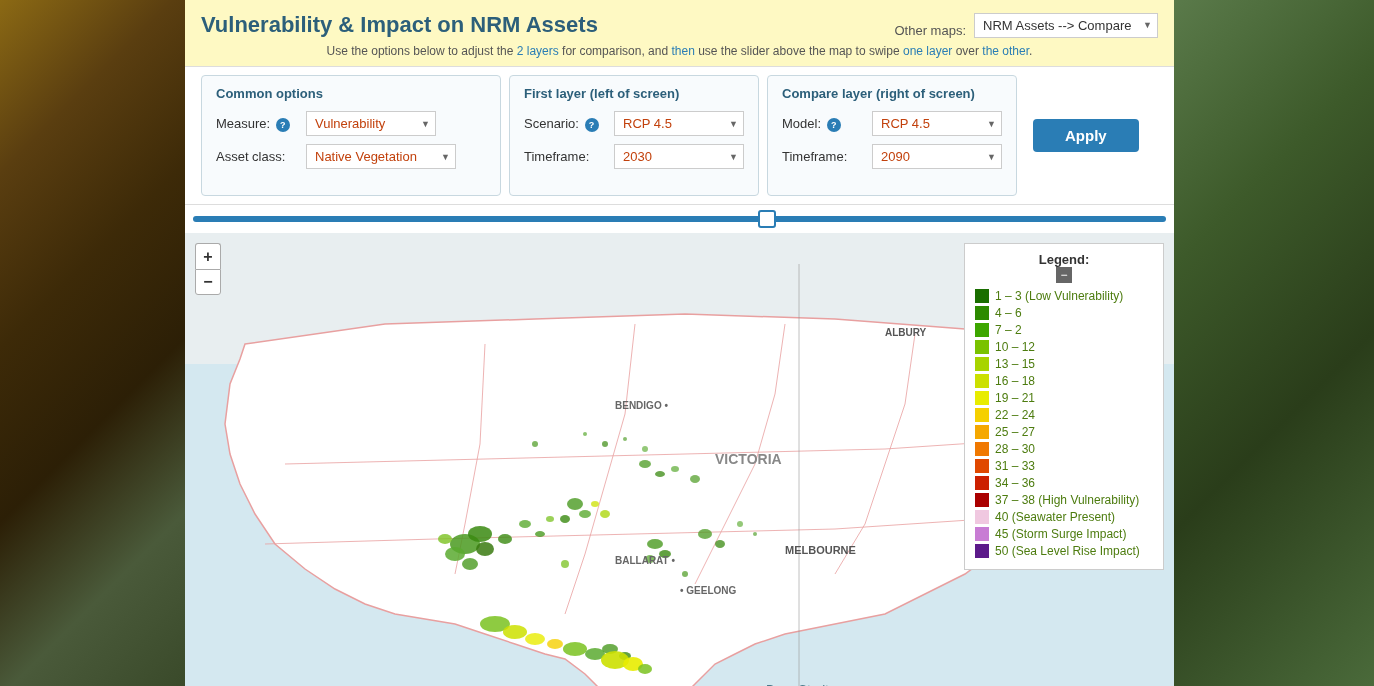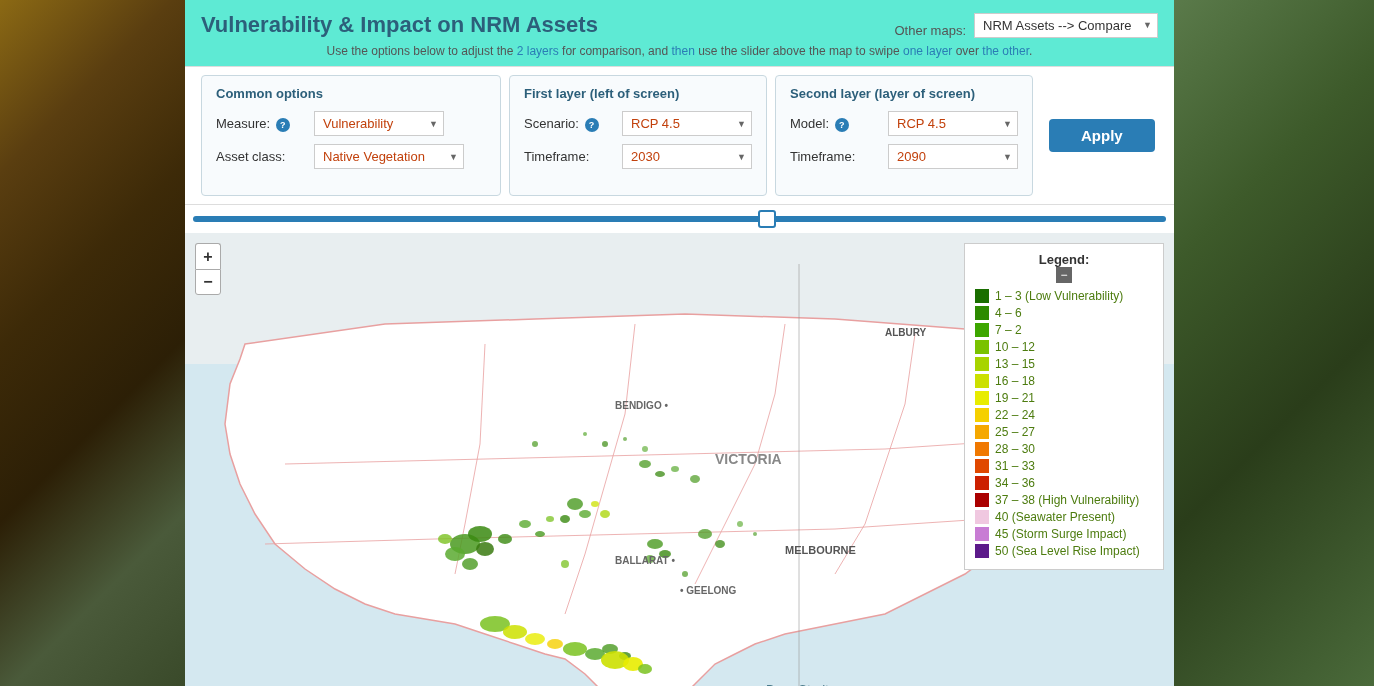--- a/index.html
+++ b/index.html
@@ -37,21 +37,21 @@
       left: 185px;
       top: 0;
       width: 989px;
       height: 686px;
       background: #f0f0f0;
       z-index: 1;
     }
 
     
     .header {
-      background: #5eead4;
+      background: #fef9c3;
       padding: 12px 16px 8px 16px;
       border-bottom: 1px solid #ddd;
     }
     .header-top {
       display: flex;
       justify-content: space-between;
       align-items: center;
       margin-bottom: 6px;
     }
     .page-title {
@@ -130,21 +130,21 @@
       font-size: 13px;
       font-weight: bold;
       color: #2c5f7a;
       margin-bottom: 10px;
     }
 
     .control-row {
       display: flex;
       align-items: center;
       margin-bottom: 8px;
-      gap: 8px;
+      gap: 0;
     }
     .control-row:last-child { margin-bottom: 16px; }
 
     .control-label {
       font-size: 13px;
       color: #333;
       min-width: 90px;
     }
 
     .info-icon {
@@ -393,21 +393,21 @@
             <option>2030</option>
             <option>2050</option>
             <option>2070</option>
             <option>2090</option>
           </select>
         </div>
       </div>
     </div>
 
     <div class="control-section second-layer">
-      <div class="section-title">Second layer (layer of screen)</div>
+      <div class="section-title">Compare layer (right of screen)</div>
       <div class="control-row">
         <span class="control-label">
           <span>Model:</span>
           <span class="info-icon">?</span>
         </span>
         <div class="control-select-wrapper">
           <select class="control-select">
             <option>RCP 4.5</option>
             <option>RCP 8.5</option>
           </select>

